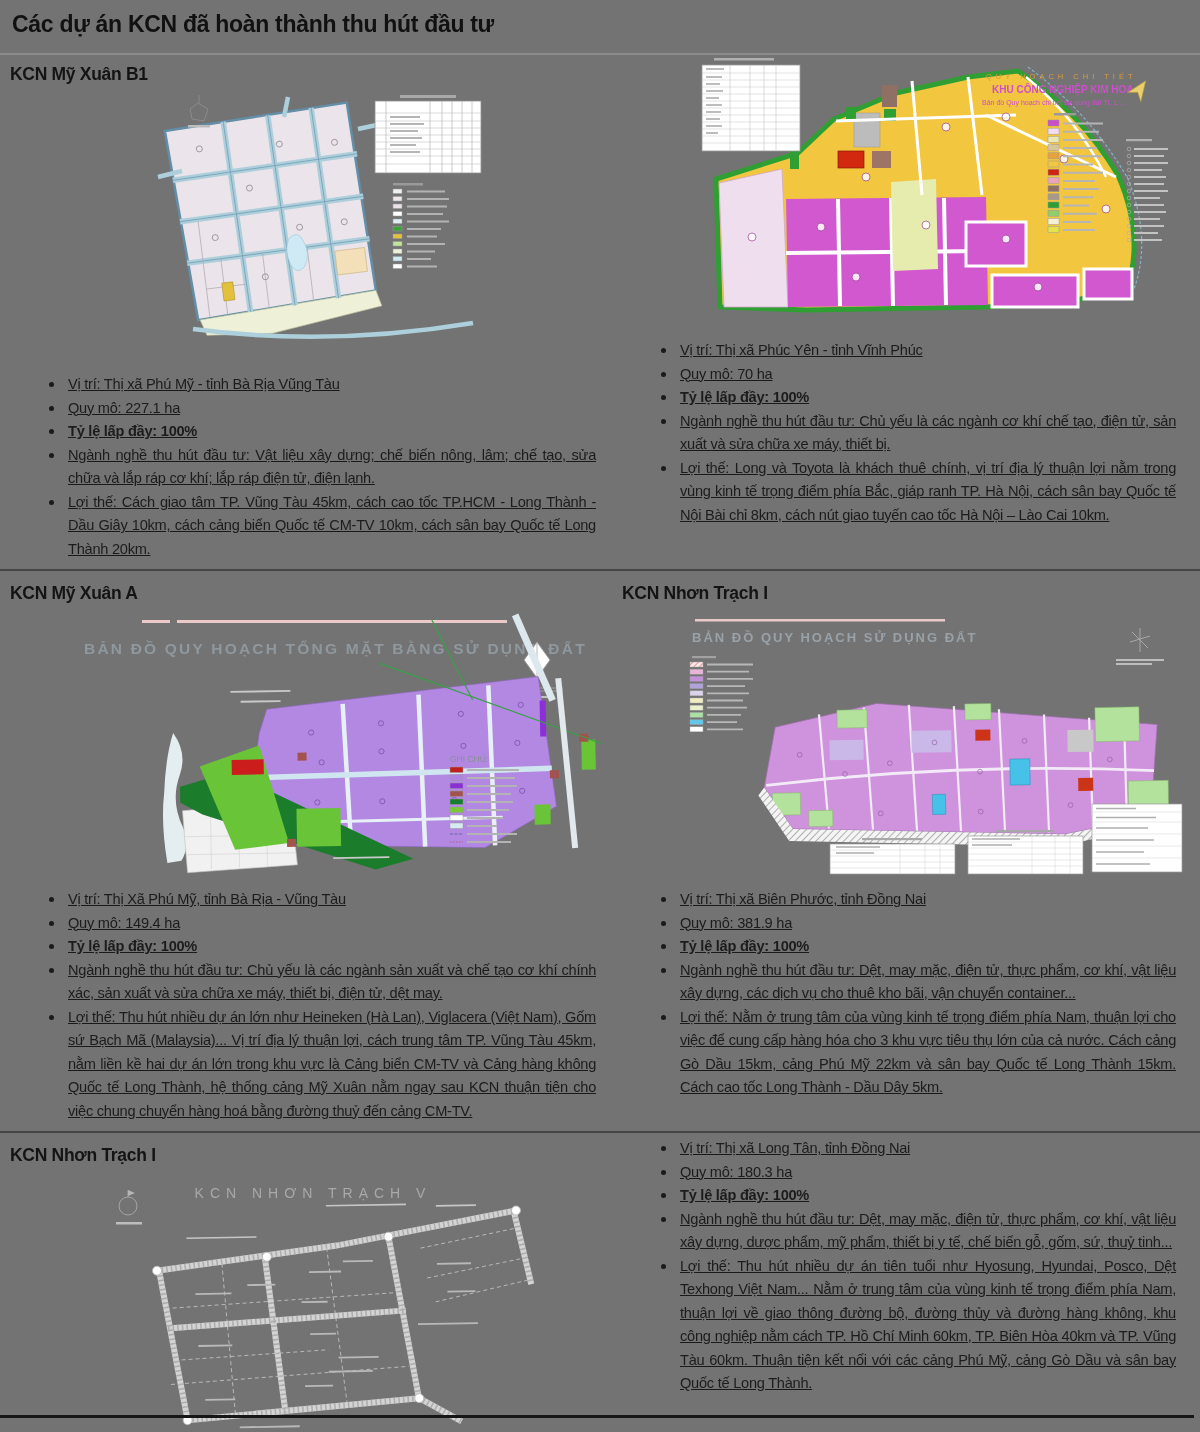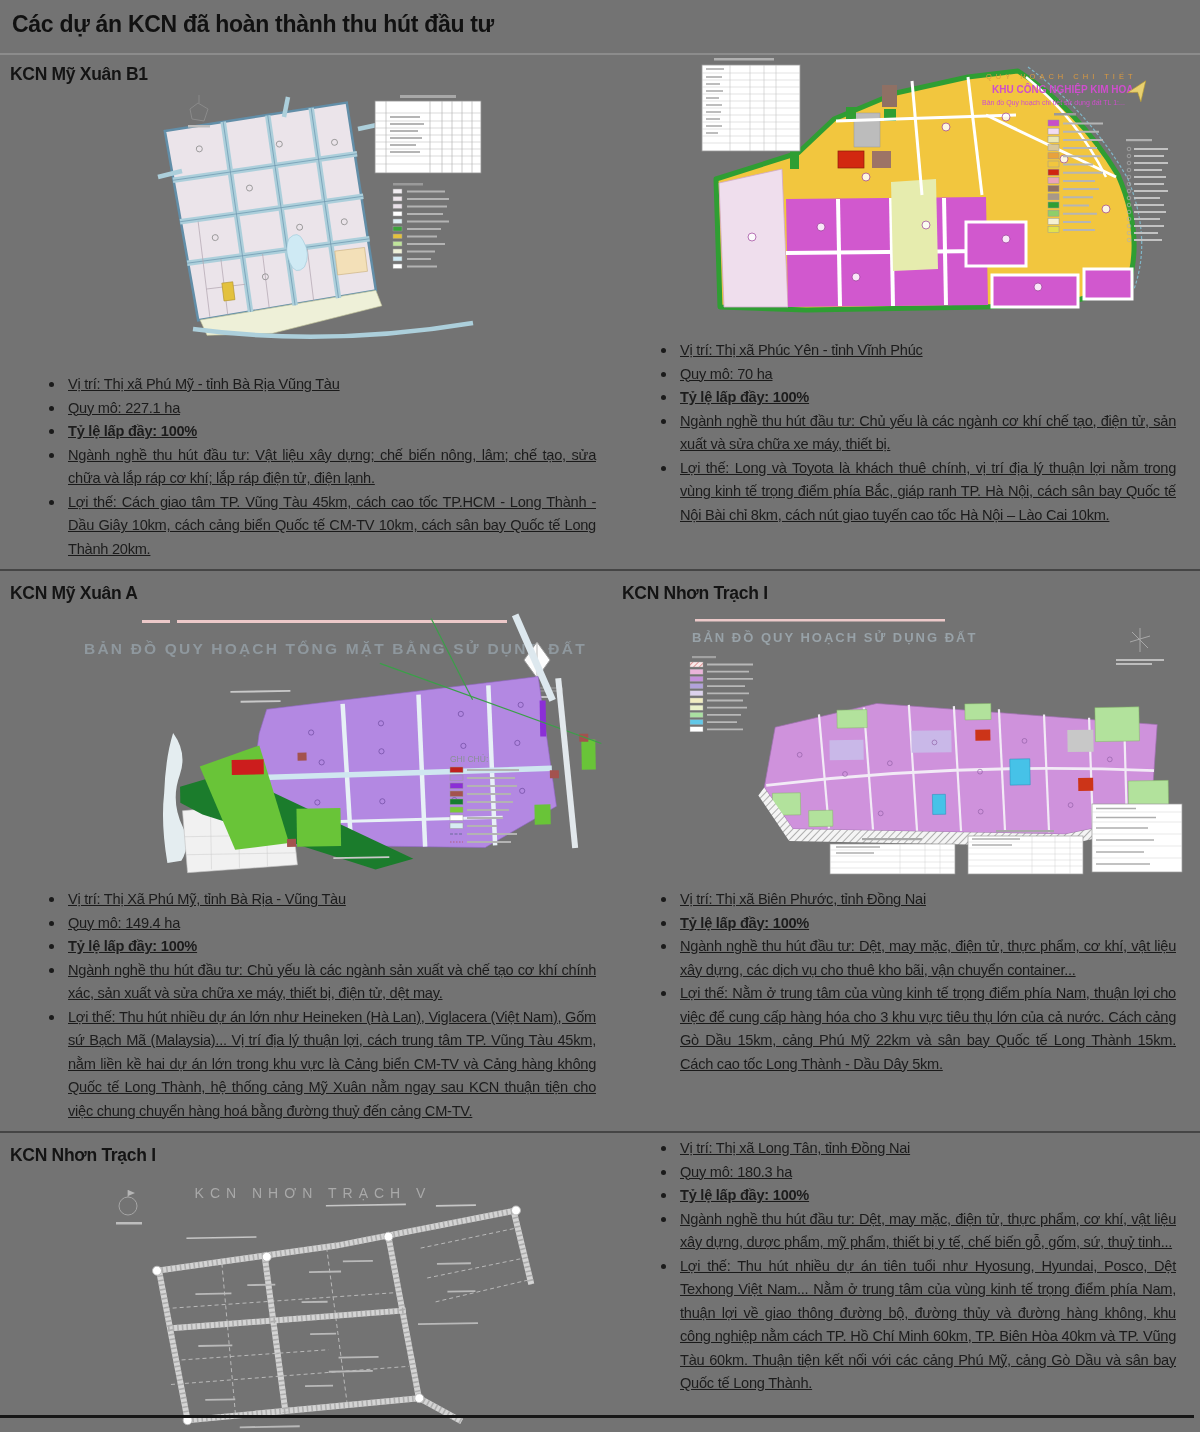--- a/index.html
+++ b/index.html
@@ -407,20 +407,21 @@
             <path d="M288,230 H403 M288,236 H403 M288,242 H403 M288,248 H403 M288,254 H403 M352,224 V262 M375,224 V262 M390,224 V262" stroke="#c6c6c6" stroke-width="0.4"></path>
             <path d="M412,200 H502 M412,210 H502 M412,222 H502 M412,234 H502 M412,246 H502" stroke="#c6c6c6" stroke-width="0.4"></path>
             <path d="M416,196.5 h40 M416,205.5 h60 M416,216 h52 M416,228 h58 M416,240 h48 M416,252 h54 M156,235 h44 M156,241 h38 M292,227 h48 M292,233 h40" stroke="#aeaeae" stroke-width="1.3"></path>
             <rect x="182" y="226" width="60" height="2.2" fill="#a8a8a8"></rect>
               <rect x="316" y="218" width="58" height="2.2" fill="#a8a8a8"></rect>
           </g>
         </svg>
       </div>
       <ul class="bullets">
         <li>Vị trí: Thị xã Biên Phước, tỉnh Đồng Nai</li>
+        <li>Quy mô: 381.9 ha</li>
         <li class="bold">Tỷ lệ lấp đầy: 100%</li>
         <li>Ngành nghề thu hút đầu tư: Dệt, may mặc, điện tử, thực phẩm, cơ khí, vật liệu xây dựng, các dịch vụ cho thuê kho bãi, vận chuyển container...</li>
         <li>Lợi thế: Nằm ở trung tâm của vùng kinh tế trọng điểm phía Nam, thuận lợi cho việc để cung cấp hàng hóa cho 3 khu vực tiêu thụ lớn của cả nước. Cách cảng Gò Dầu 15km, cảng Phú Mỹ 22km và sân bay Quốc tế Long Thành 15km. Cách cao tốc Long Thành - Dầu Dây 5km.</li>
       </ul>
     </div>
   </div>
 
   <hr class="sep">
 
   <div class="row row3">

